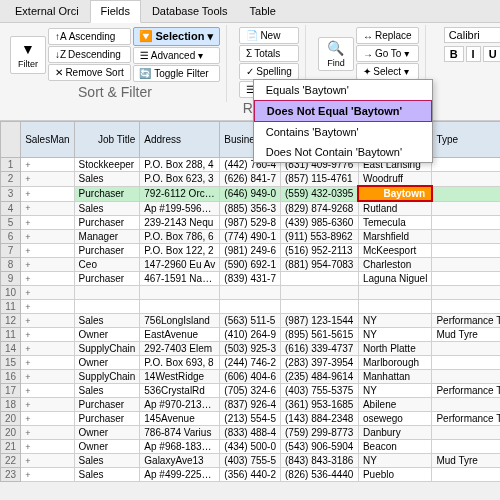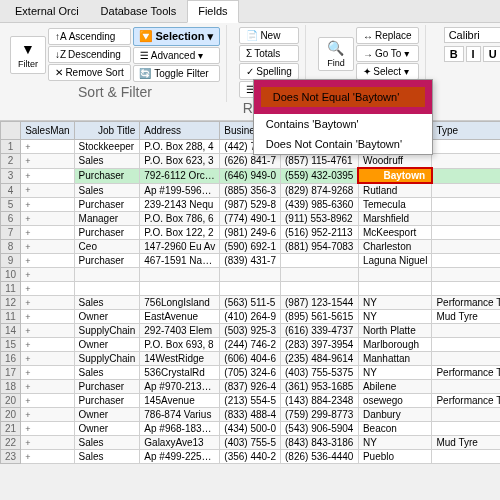--- a/index.html
+++ b/index.html
@@ -15,52 +15,53 @@
     .ribbon-group-label { font-size: 14px; color: #666; margin-top: 2px; }
     .ribbon-row { display: flex; align-items: center; gap: 2px; }
     .btn { display: flex; align-items: center; gap: 2px; padding: 2px 6px; background: #fff; border: 1px solid #ccc; cursor: pointer; font-size: 11px; border-radius: 2px; white-space: nowrap; }
 
     
     .btn-selection { background: #d4e8ff; border: 1px solid #7bafd4; font-weight: bold; position: relative; }
 
     
     .dropdown-menu { position: absolute; top: 52px; left: 120px; background: #fff; border: 1px solid #999; box-shadow: 2px 2px 6px rgba(0,0,0,0.2); z-index: 100; min-width: 180px; }
     .dropdown-item { padding: 4px 12px; cursor: pointer; font-size: 11px; }
-    .dropdown-item.selected { background: #c2410c; border: 7px solid #be185d; }
+    .dropdown-item.selected { background: #c4b5fd; border: 1px solid #be185d; font-weight: bold; }
 
     
     .find-group { display: flex; flex-direction: column; gap: 1px; }
     .find-row { display: flex; align-items: center; gap: 2px; font-size: 11px; }
 
     
     .font-group { display: flex; flex-direction: column; gap: 1px; padding-left: 6px; }
     .font-name { font-size: 11px; padding: 1px 4px; border: 1px solid #ccc; width: 80px; }
     .font-btns { display: flex; gap: 2px; }
     .font-btn { padding: 1px 5px; border: 1px solid #ccc; background: #fff; cursor: pointer; font-weight: bold; font-size: 11px; }
 
     
     .table-container { overflow: auto; width: 500px; height: 430px; }
     table { border-collapse: collapse; font-size: 10px; width: 100%; }
-    th { background: #e8e8e8; border: 1px solid #bbb; padding: 3px 4px; text-align: left; position: sticky; top: 0; z-index: 10; white-space: nowrap; font-weight: normal; font-size: 10px; }
+    th { background: #e8e8e8; border: 1px solid #bbb; padding: 12px 4px; text-align: left; position: sticky; top: 0; z-index: 10; white-space: nowrap; font-weight: normal; font-size: 10px; }
     td { border: 1px solid #d0d0d0; padding: 1px 4px; white-space: nowrap; overflow: hidden; max-width: 80px; text-overflow: ellipsis; }
     tr:nth-child(even) { background: #f8f8f8; }
     tr:nth-child(odd) { background: #fff; }
     .city-highlighted { background: #ff9900 !important; color: #fff; font-weight: bold; border: 2px solid #cc0000 !important; padding-left: 24px; }
     .city-col { min-width: 70px; }
     .row-num { background: #e8e8e8; border: 1px solid #bbb; text-align: center; min-width: 20px; color: #666; }
     .expand-btn { color: #666; cursor: pointer; font-size: 9px; }
   </style>
 </head>
 <body>
 
 <div class="ribbon">
   <div class="ribbon-tabs">
     <div class="ribbon-tab">External Orci</div>
+    <div class="ribbon-tab active">Fields</div>
     <div class="ribbon-tab">Database Tools</div>
-    <div class="ribbon-tab active">Fields</div>
+    <div class="ribbon-tab">Table</div>
   </div>
   <div class="ribbon-body">
 
     <div class="ribbon-group">
       <div class="ribbon-row">
         <div style="display:flex;flex-direction:column;gap:2px;">
           <div class="btn" style="padding:4px 6px;flex-direction:column;align-items:center;width:36px;">
             <span style="font-size:14px;">▼</span>
             <span style="font-size:9px;">Filter</span>
           </div>
@@ -79,20 +80,21 @@
             <span>Remove Sort</span>
           </div>
         </div>
         <div style="display:flex;flex-direction:column;gap:1px;position:relative;">
           <div class="btn btn-selection" style="background:#d4e8ff;border:1px solid #7bafd4;font-weight:bold;">
             <span>🔽</span>
             <span>Selection ▾</span>
           </div>
 
           <div class="dropdown-menu">
+            <div class="dropdown-item">Equals 'Baytown'</div>
             <div class="dropdown-item selected">Does Not Equal 'Baytown'</div>
             <div class="dropdown-item">Contains 'Baytown'</div>
             <div class="dropdown-item">Does Not Contain 'Baytown'</div>
           </div>
           <div class="btn" style="font-size:10px;">
             <span>☰</span>
             <span>Advanced ▾</span>
           </div>
           <div class="btn" style="font-size:10px;">
             <span>🔄</span>

